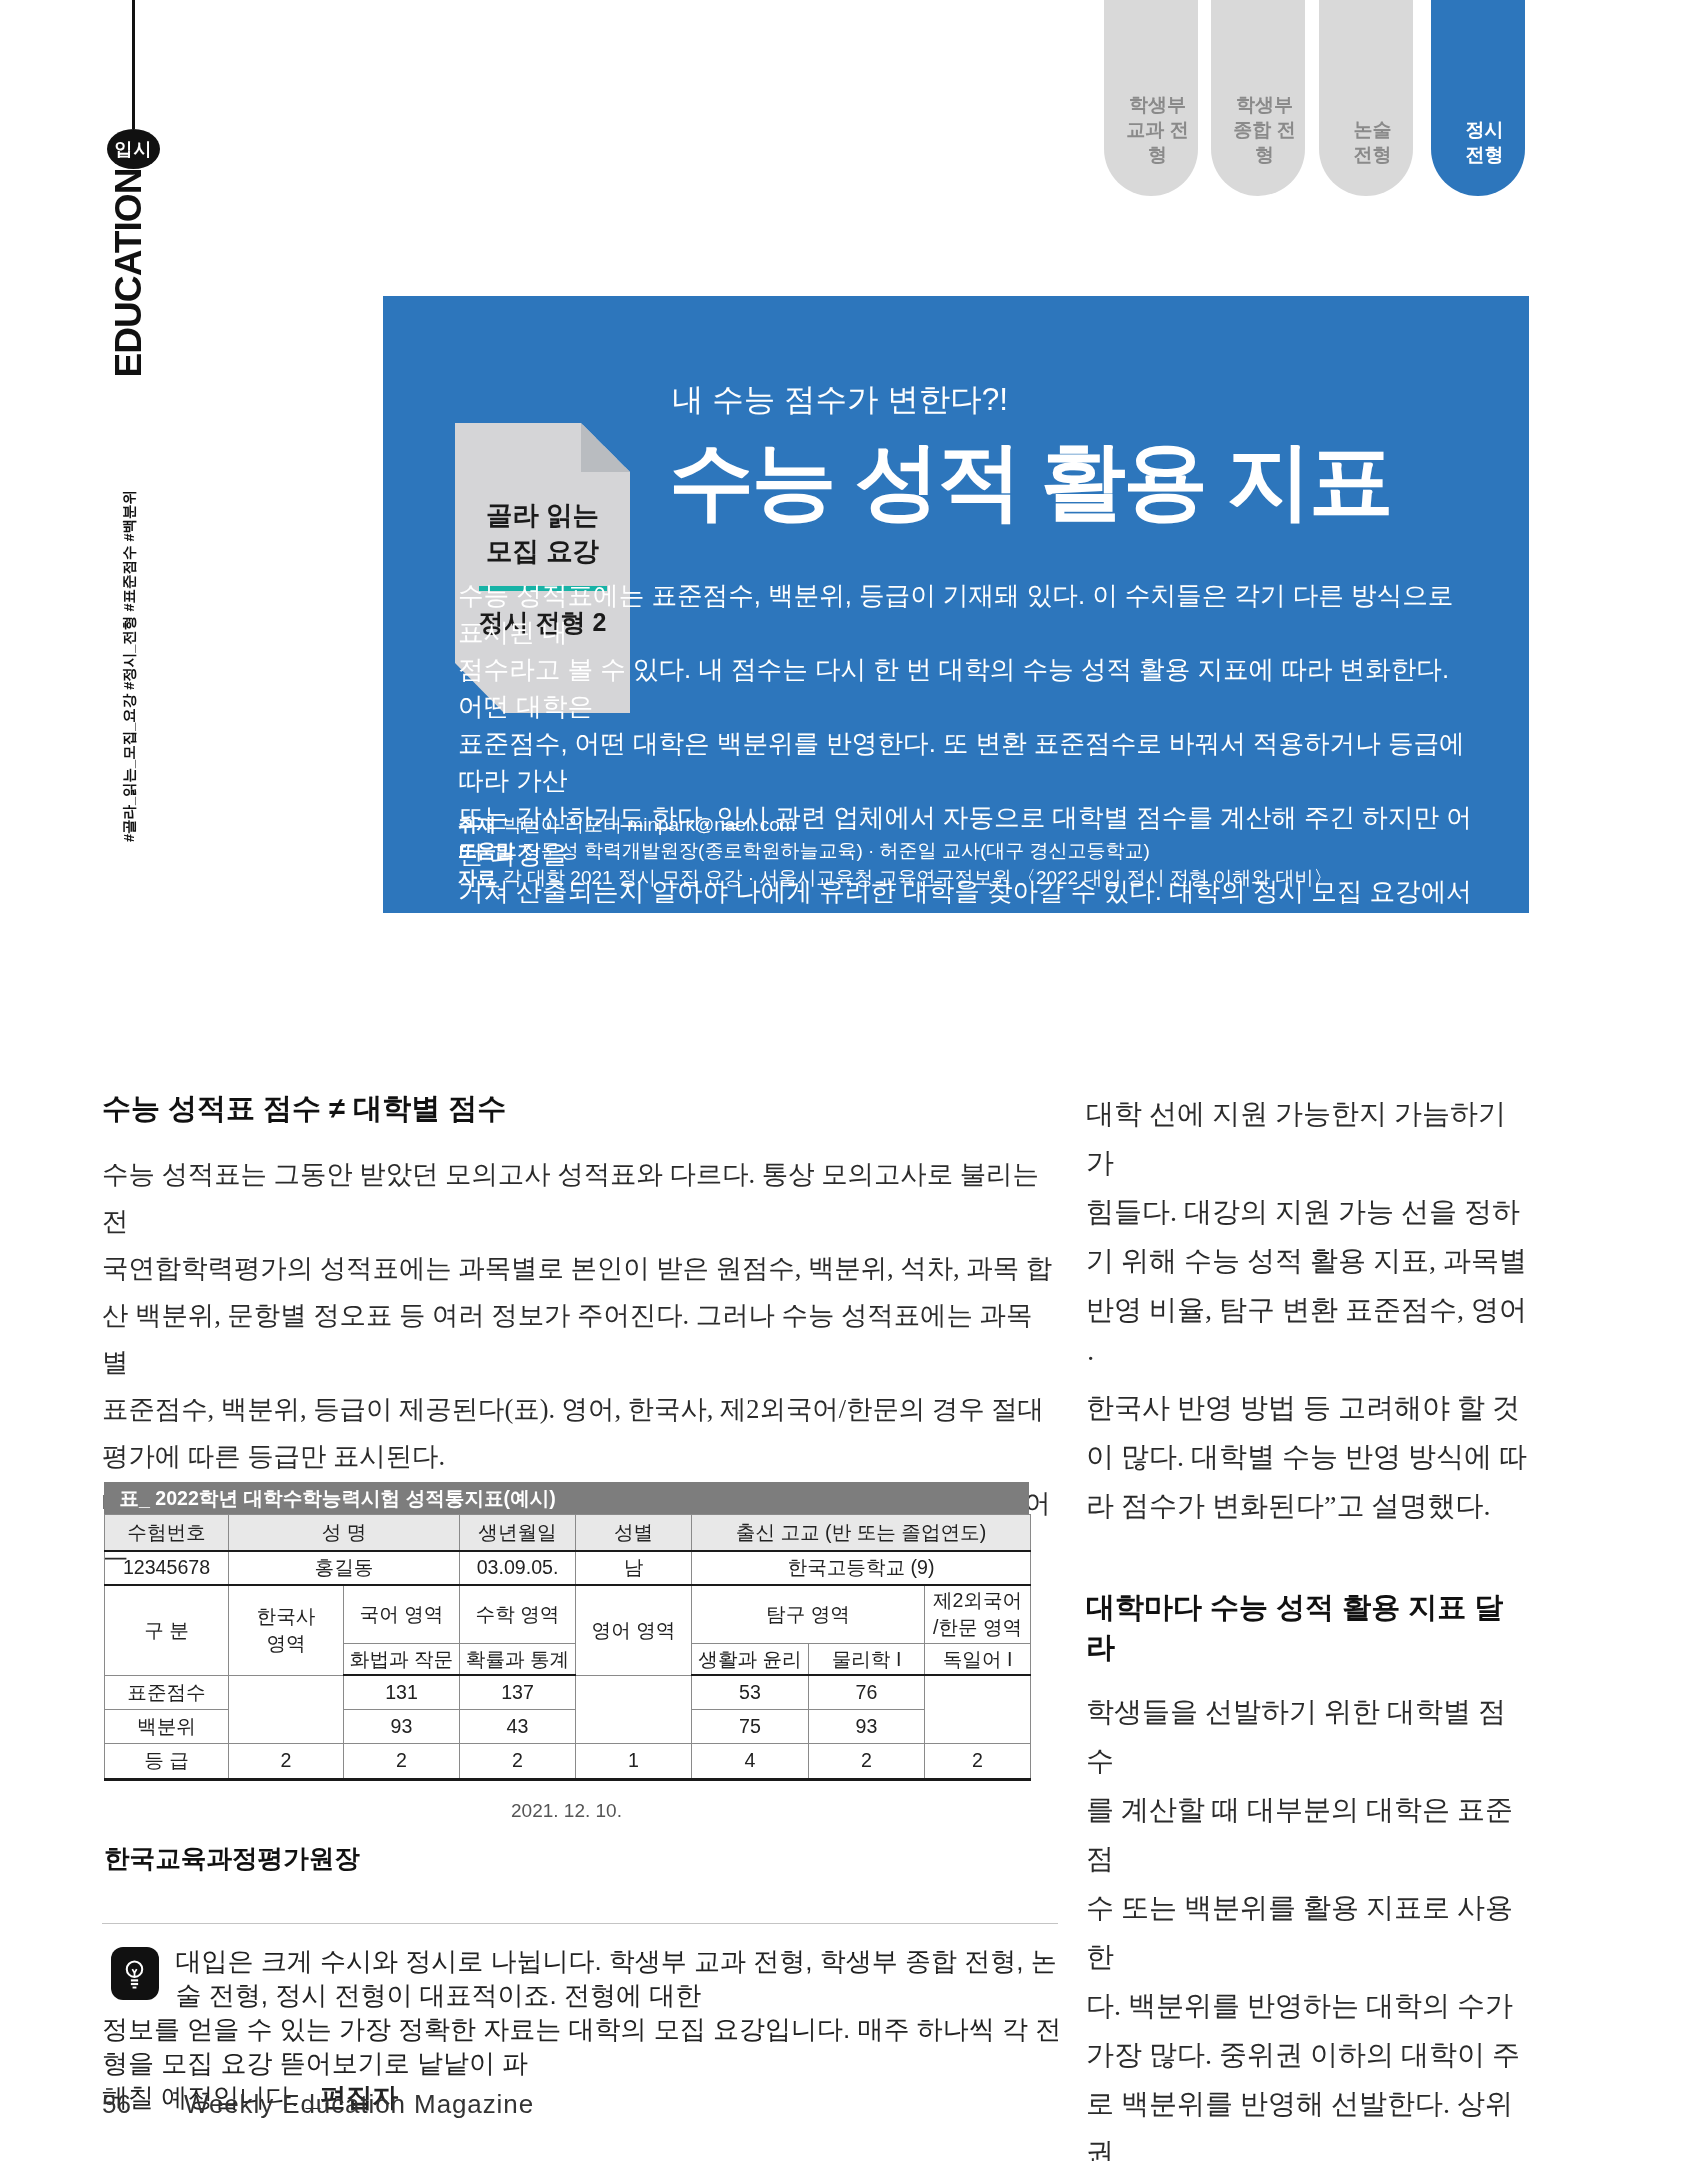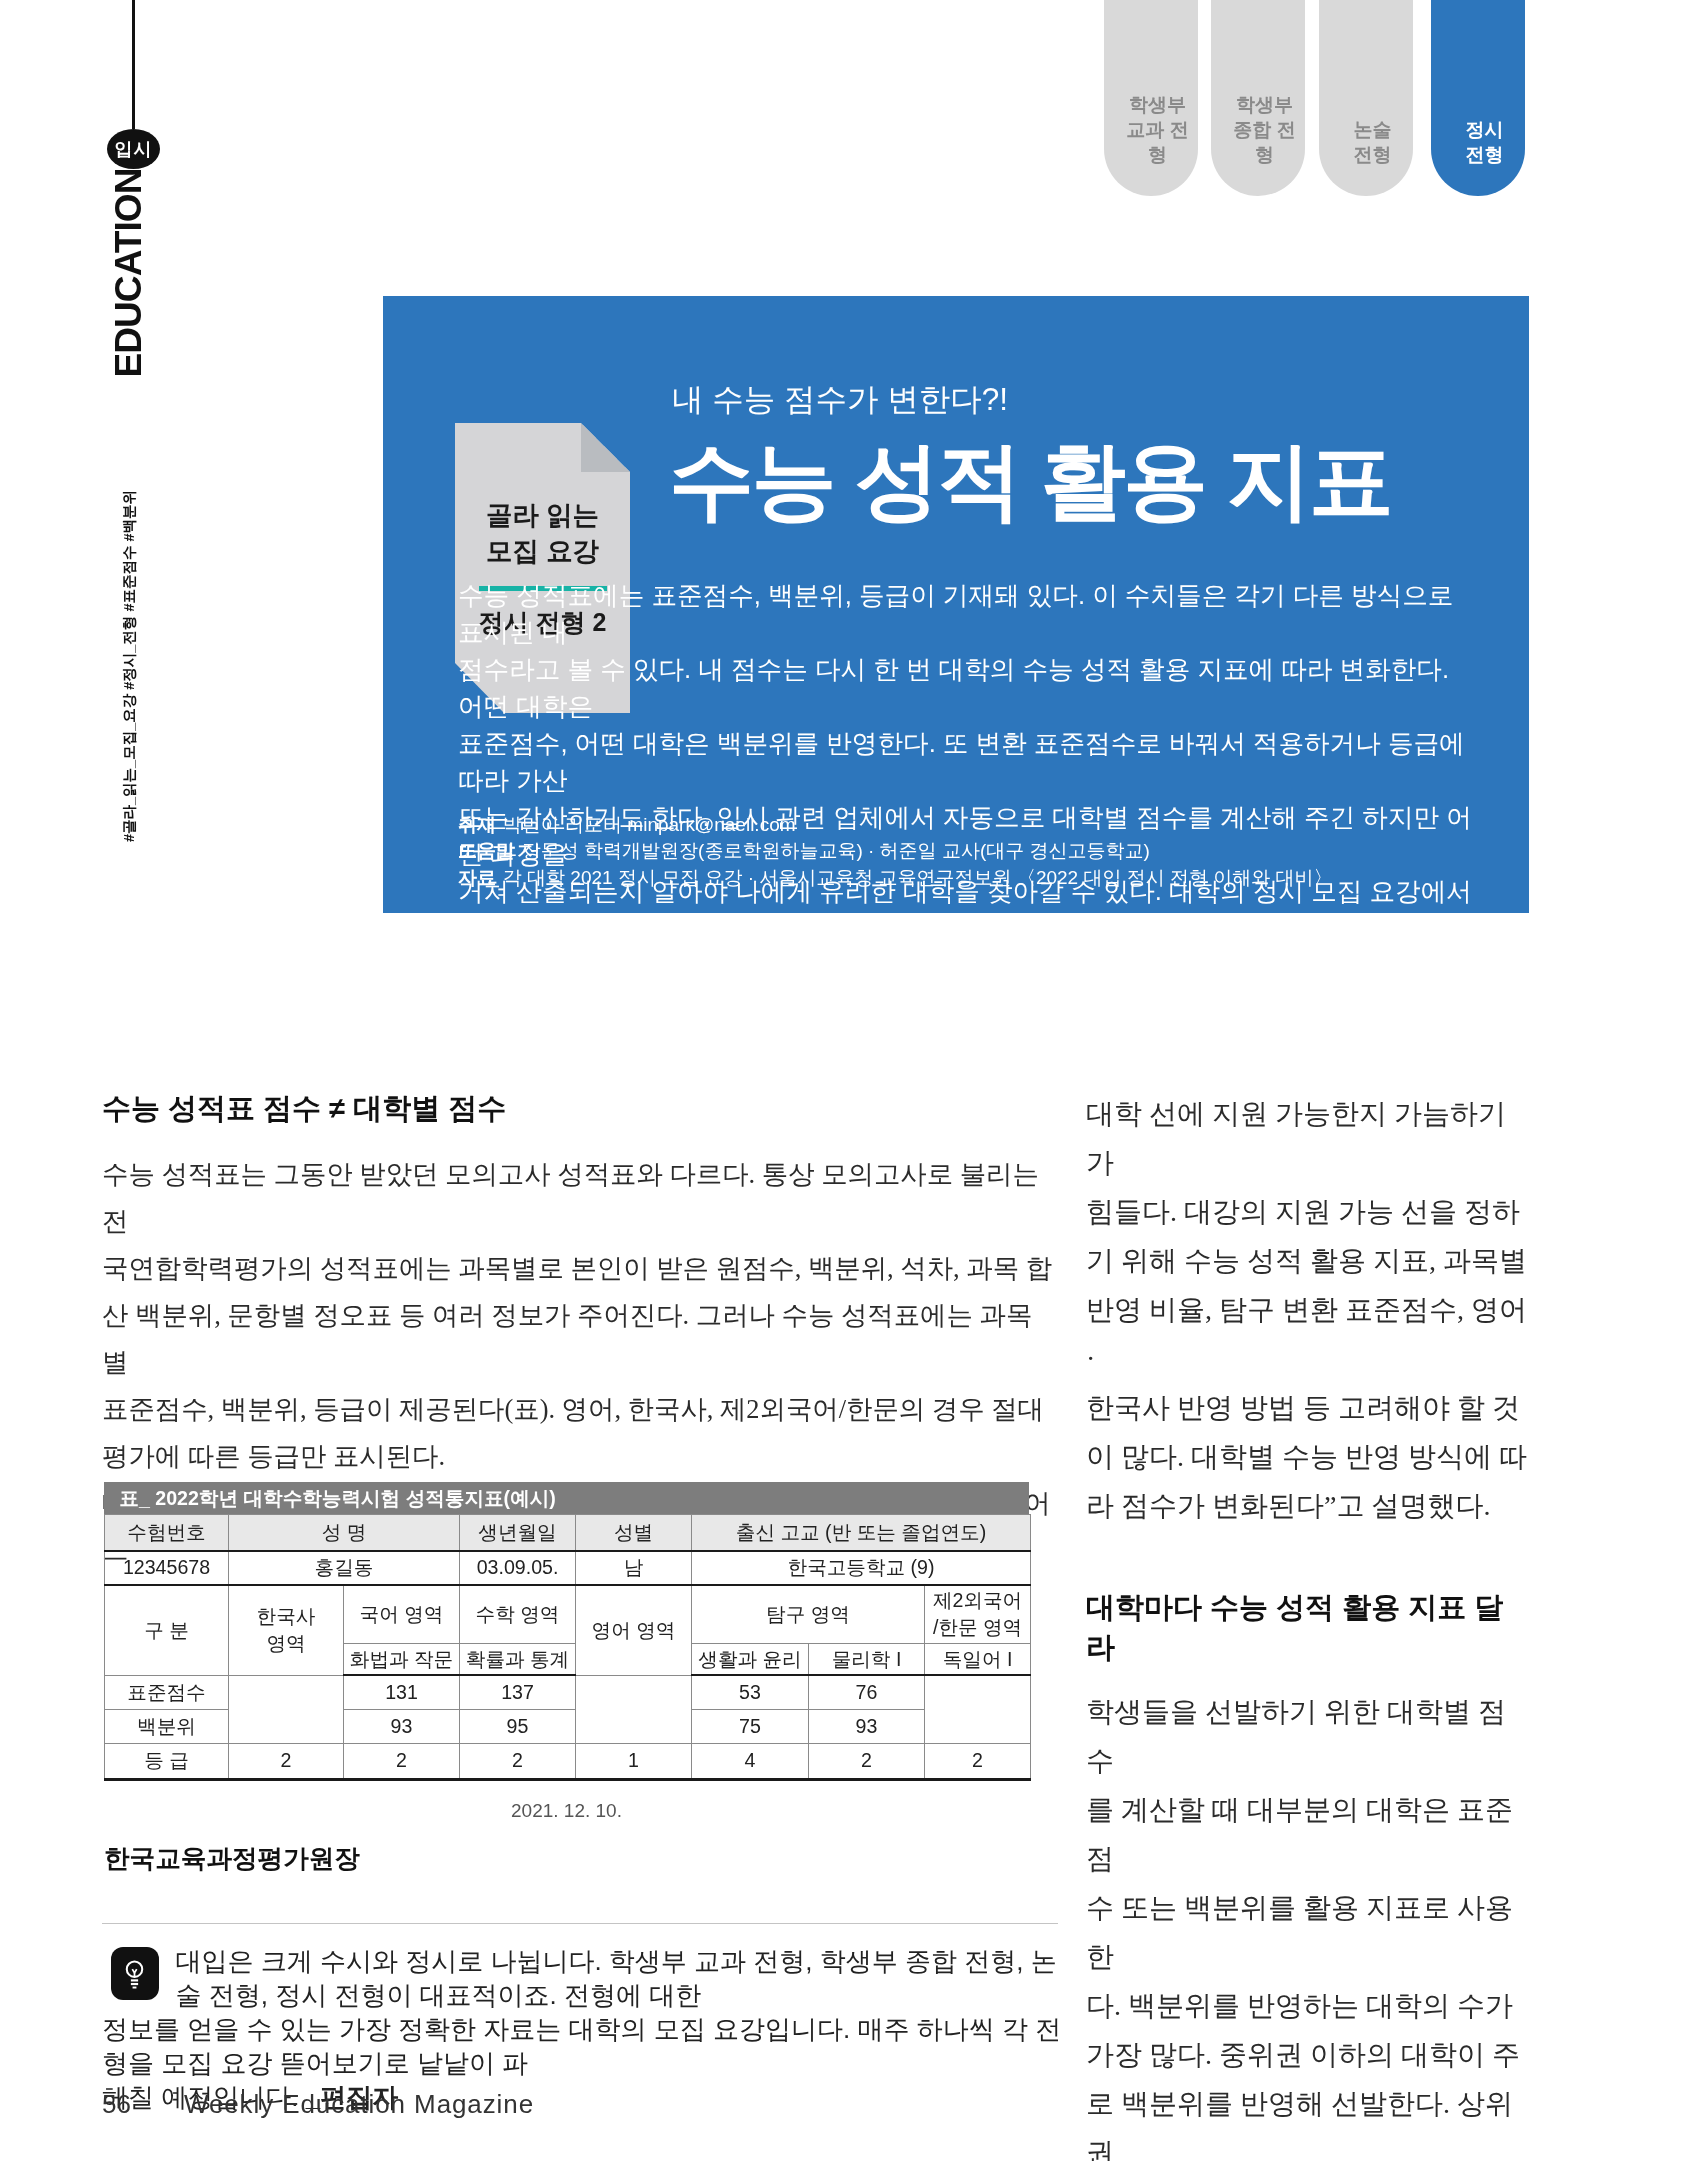--- a/index.html
+++ b/index.html
@@ -230,21 +230,21 @@
         <td>131</td>
         <td>137</td>
         <td rowspan="2"></td>
         <td>53</td>
         <td>76</td>
         <td rowspan="2"></td>
       </tr>
       <tr class="r-score">
         <td>백분위</td>
         <td>93</td>
-        <td>95</td>
+        <td>43</td>
         <td>75</td>
         <td>93</td>
       </tr>
       <tr class="r-grade">
         <td>등 급</td>
         <td>2</td>
         <td>2</td>
         <td>2</td>
         <td>1</td>
         <td>4</td>

